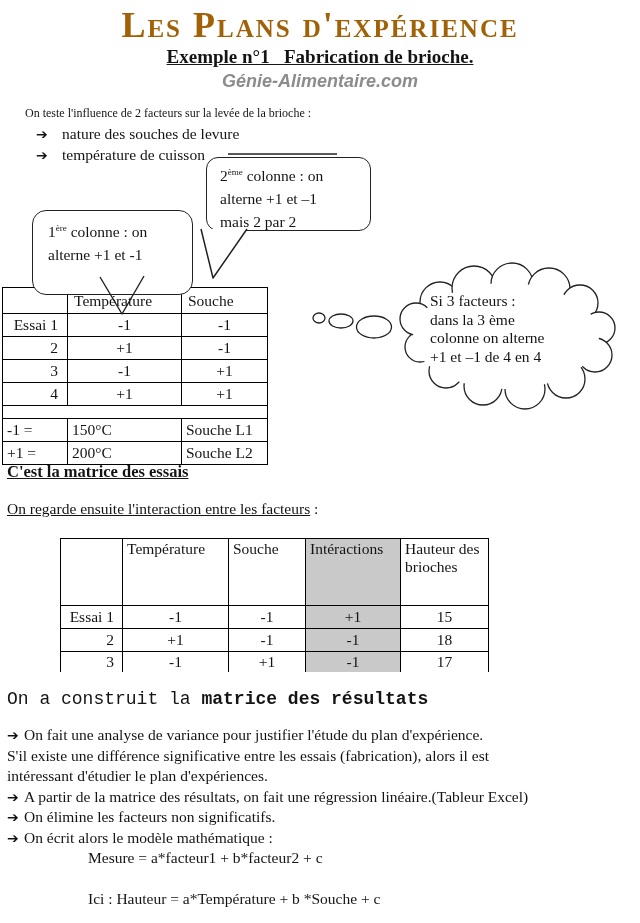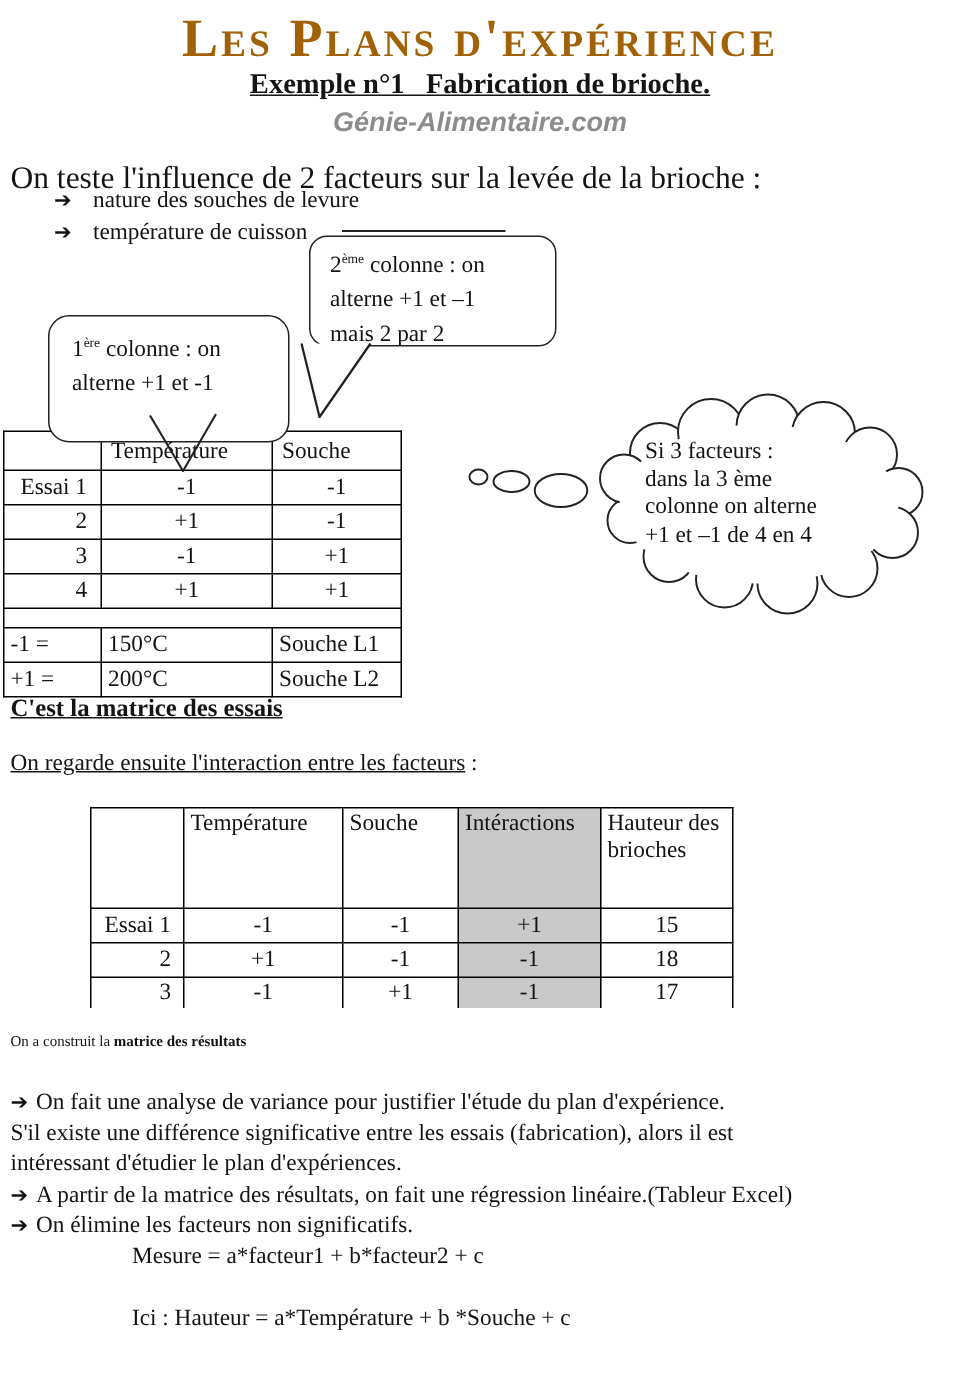--- a/index.html
+++ b/index.html
@@ -21,21 +21,21 @@
     top:46px;left:0;width:640px;text-align:center;font-weight:bold;font-size:19px;z-index:2;
   }
   .subtitle span{text-decoration:underline;white-space:pre;}
   .watermark{
     top:71px;left:0;width:640px;text-align:center;
     font-family:"Liberation Sans","DejaVu Sans",sans-serif;
     font-style:italic;font-weight:bold;font-size:18px;color:#8c8c8c;z-index:2;
   }
 
   
-  .intro{top:106px;left:7px;font-size:21px;z-index:2;}
+  .intro{top:106px;left:25px;font-size:12px;z-index:2;}
   .bullet{left:36px;font-size:15.5px;z-index:2;}
   .arr{
     font-family:"DejaVu Sans",sans-serif;font-size:14px;font-weight:bold;color:#111;
     display:inline-block;width:26px;
   }
   .p-arr{
     font-family:"DejaVu Sans",sans-serif;font-size:14px;font-weight:bold;color:#111;
     display:inline-block;width:17px;
   }
 
@@ -68,21 +68,21 @@
   .t2 tr.row td{height:22px;}
   .t2 td.lab{text-align:right;padding-right:8px;}
   .t2 td.val{text-align:center;}
   .t2 td.hl{background:var(--hl,#c9c9c9);}
   .t2 tr.cut td{border-bottom:none;height:20px;}
 
   
   .caption1{left:7px;top:462px;font-size:16.5px;font-weight:bold;text-decoration:underline;z-index:2;}
   .heading2{left:7px;top:500px;font-size:15.5px;z-index:2;}
   .heading2 .u{text-decoration:underline;}
-  .results{left:7px;top:689px;font-size:10px;z-index:2;}
+  .results{left:7px;top:689px;font-size:18px;z-index:2;font-family:Liberation Mono, monospace;}
 
   
   .analysis{left:7px;top:725px;width:630px;font-size:15.5px;line-height:20.5px;z-index:2;}
   .analysis .pl{white-space:nowrap;}
   .analysis .formula{padding-left:81px;}
 </style>
 </head>
 <body>
 
 <div class="page">
@@ -210,20 +210,21 @@
     </table>
 
   <div class="abs results nowrap"><span>On a construit la </span><b>matrice des résultats</b></div>
 
   <div class="abs analysis">
     <div class="pl"><span class="p-arr">➔</span><span>On fait une analyse de variance pour justifier l'étude du plan d'expérience.</span></div>
     <div class="pl">S'il existe une différence significative entre les essais (fabrication), alors il est</div>
     <div class="pl">intéressant d'étudier le plan d'expériences.</div>
     <div class="pl"><span class="p-arr">➔</span><span>A partir de la matrice des résultats, on fait une régression linéaire.(Tableur Excel)</span></div>
     <div class="pl"><span class="p-arr">➔</span><span>On élimine les facteurs non significatifs.</span></div>
+    <div class="pl"><span class="p-arr">➔</span><span>On écrit alors le modèle mathématique :</span></div>
     <div class="pl formula">Mesure = a*facteur1 + b*facteur2 + c</div>
     <div class="pl">&nbsp;</div>
     <div class="pl formula">Ici : Hauteur = a*Température + b *Souche + c</div>
   </div>
 
   <svg class="overlay" width="640" height="923" viewBox="0 0 640 923">
 
     <path d="M228,154 H337" stroke="#222" stroke-width="1.4" fill="none"></path>
 
     <path d="M201,229 L213,278 L247,229" fill="#ffffff" stroke="#222" stroke-width="1.5" stroke-linejoin="round"></path>

